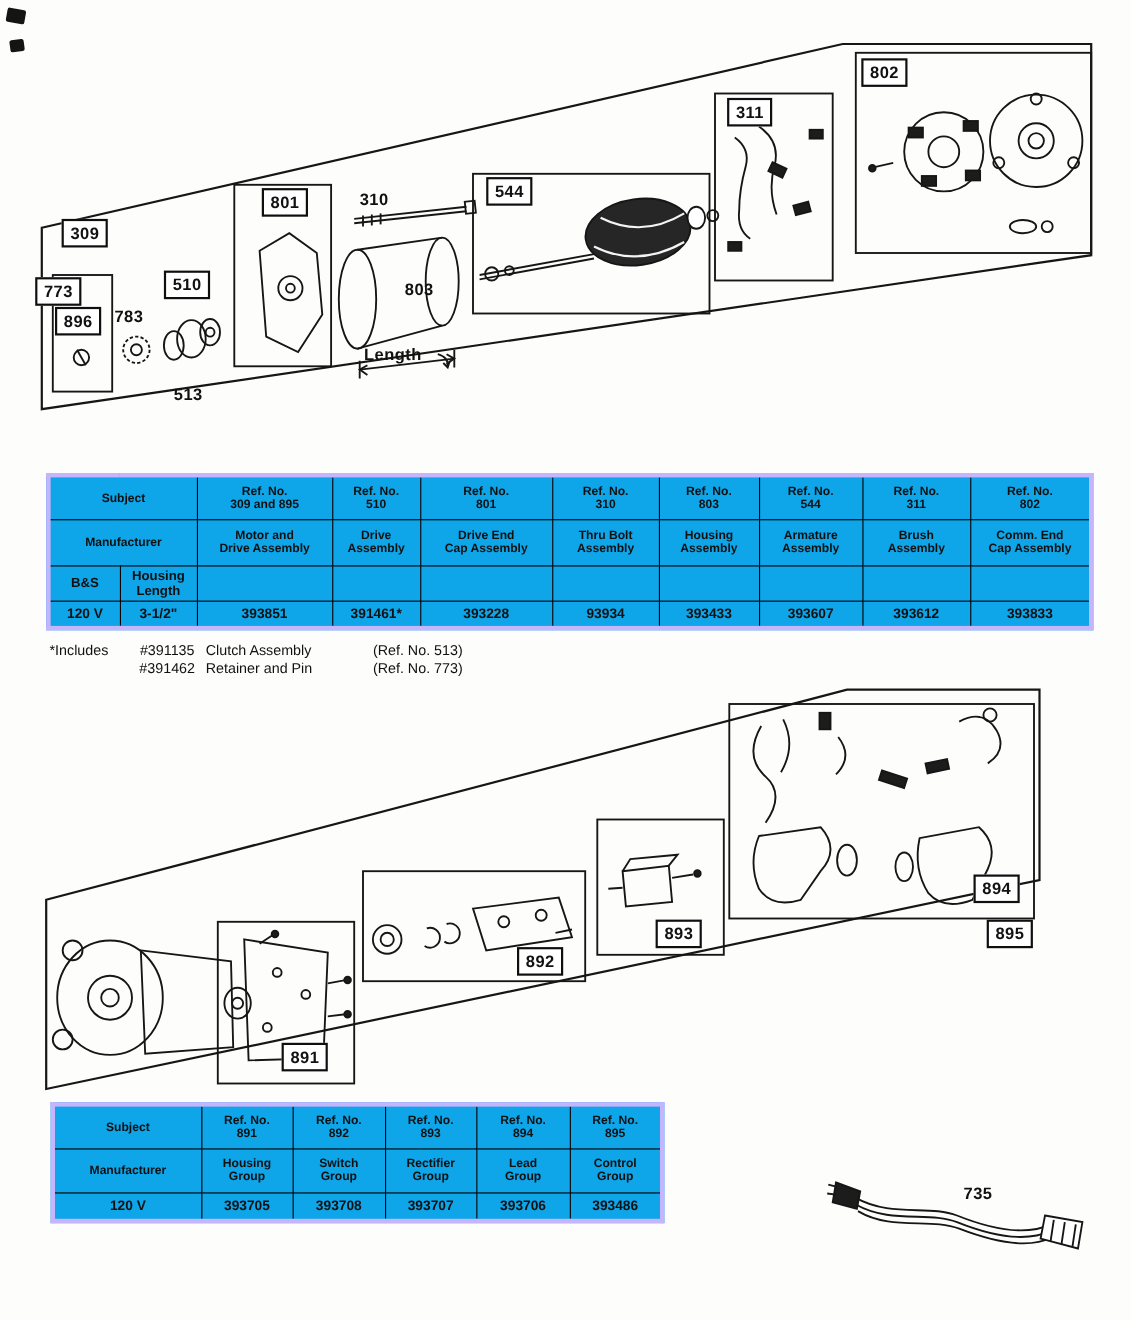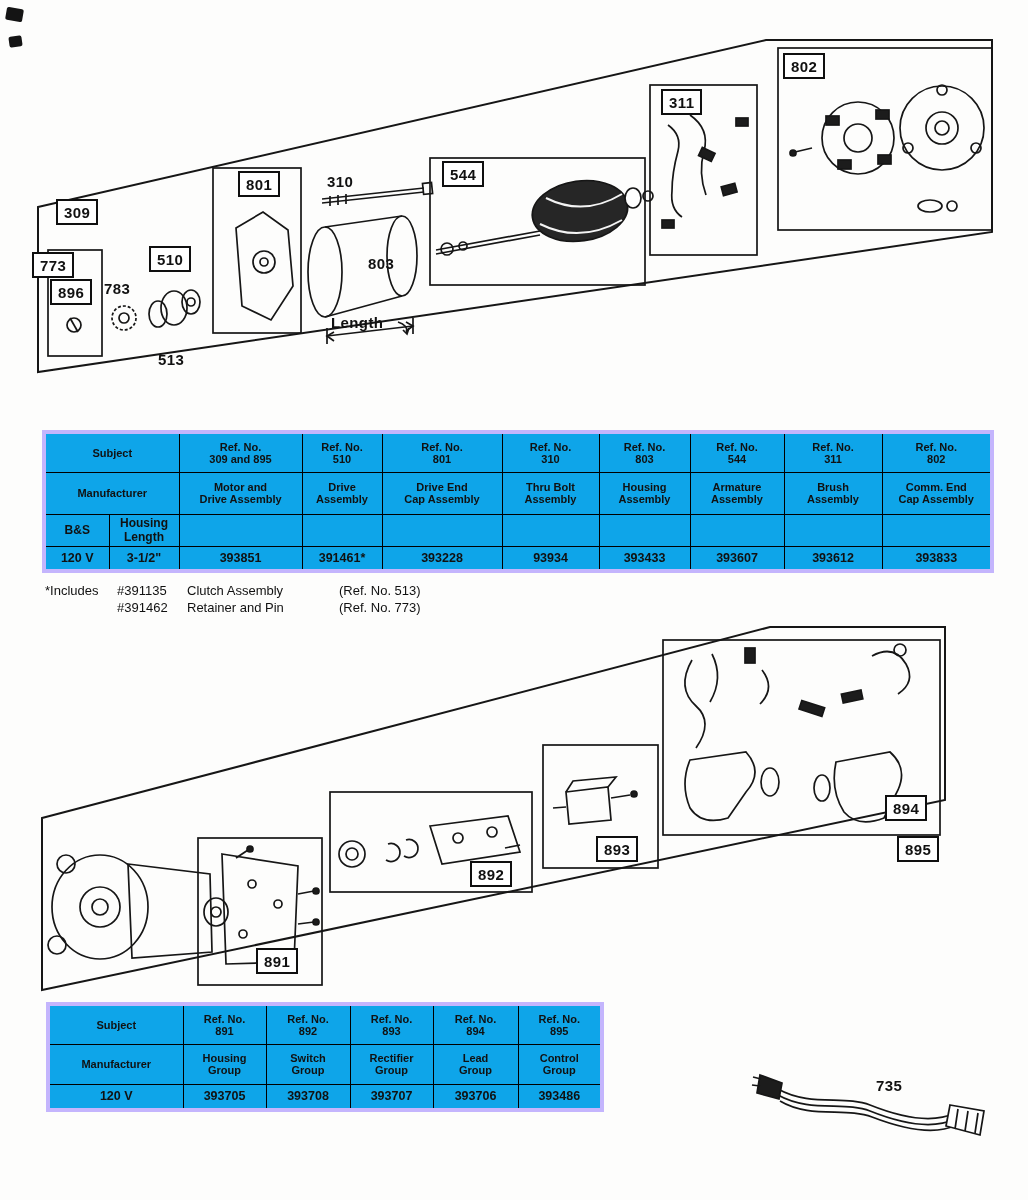--- a/index.html
+++ b/index.html
@@ -21,21 +21,21 @@
   .t1 tr.r4 td{height:25px;font-size:12.5px;font-weight:700}
   .t2{left:46px;top:1002px;width:554px}
   .t2 tr.r1 th{height:40px}
   .t2 tr.r2 th{height:40px}
   .t2 tr.r3 td{height:20px;font-size:11.5px;font-weight:700}
   .t2 tr.r4 td{height:26px;font-size:12.5px;font-weight:700}
 
   .footnotes{position:absolute;left:45px;top:582px;font-size:13px;line-height:17px;z-index:4}
   .fn-row{display:grid;grid-template-columns:72px 70px 152px 120px}
   .fn-prefix{font-weight:400}
-  .fn-part{text-align:left}
+  .fn-part{text-align:center}
 </style>
 </head>
 <body>
 
 <div class="page">
 
   <div class="speck" style="left:6px;top:8px;width:17px;height:13px;transform:rotate(10deg)"></div>
   <div class="speck" style="left:9px;top:36px;width:13px;height:11px;transform:rotate(-8deg)"></div>
 
   <svg class="lineart" style="top:0" width="1028" height="415" viewBox="0 0 1028 415">

